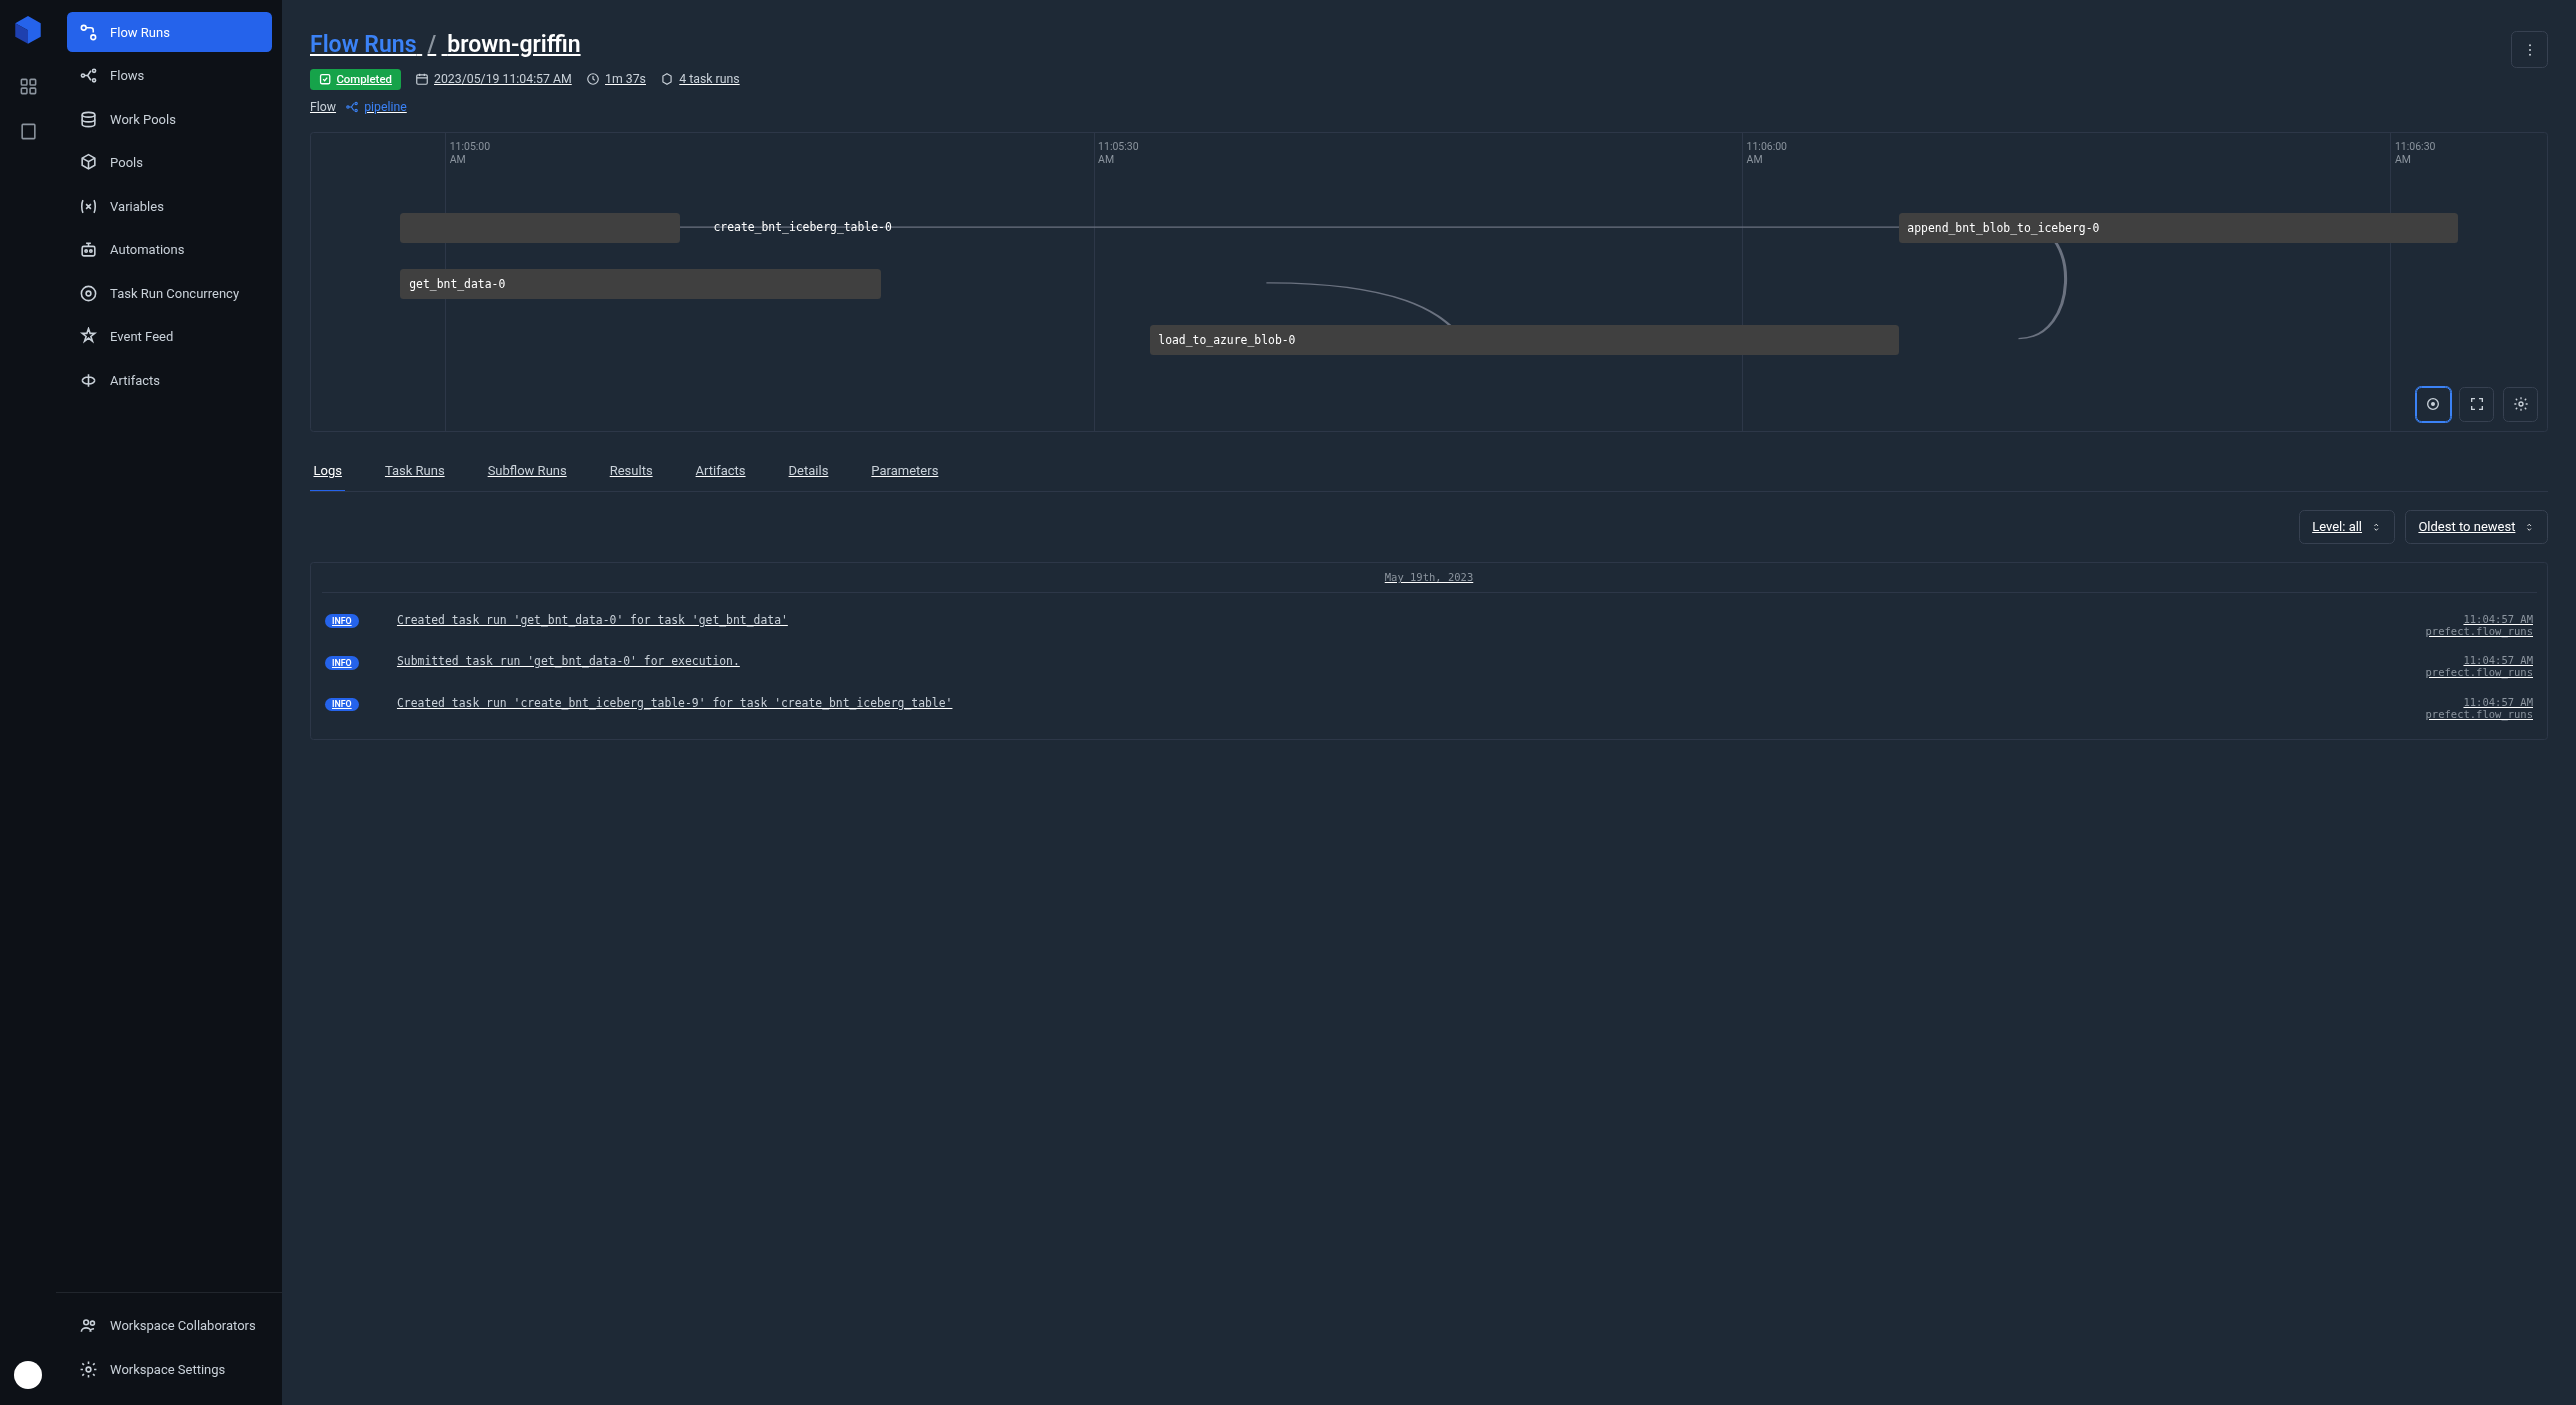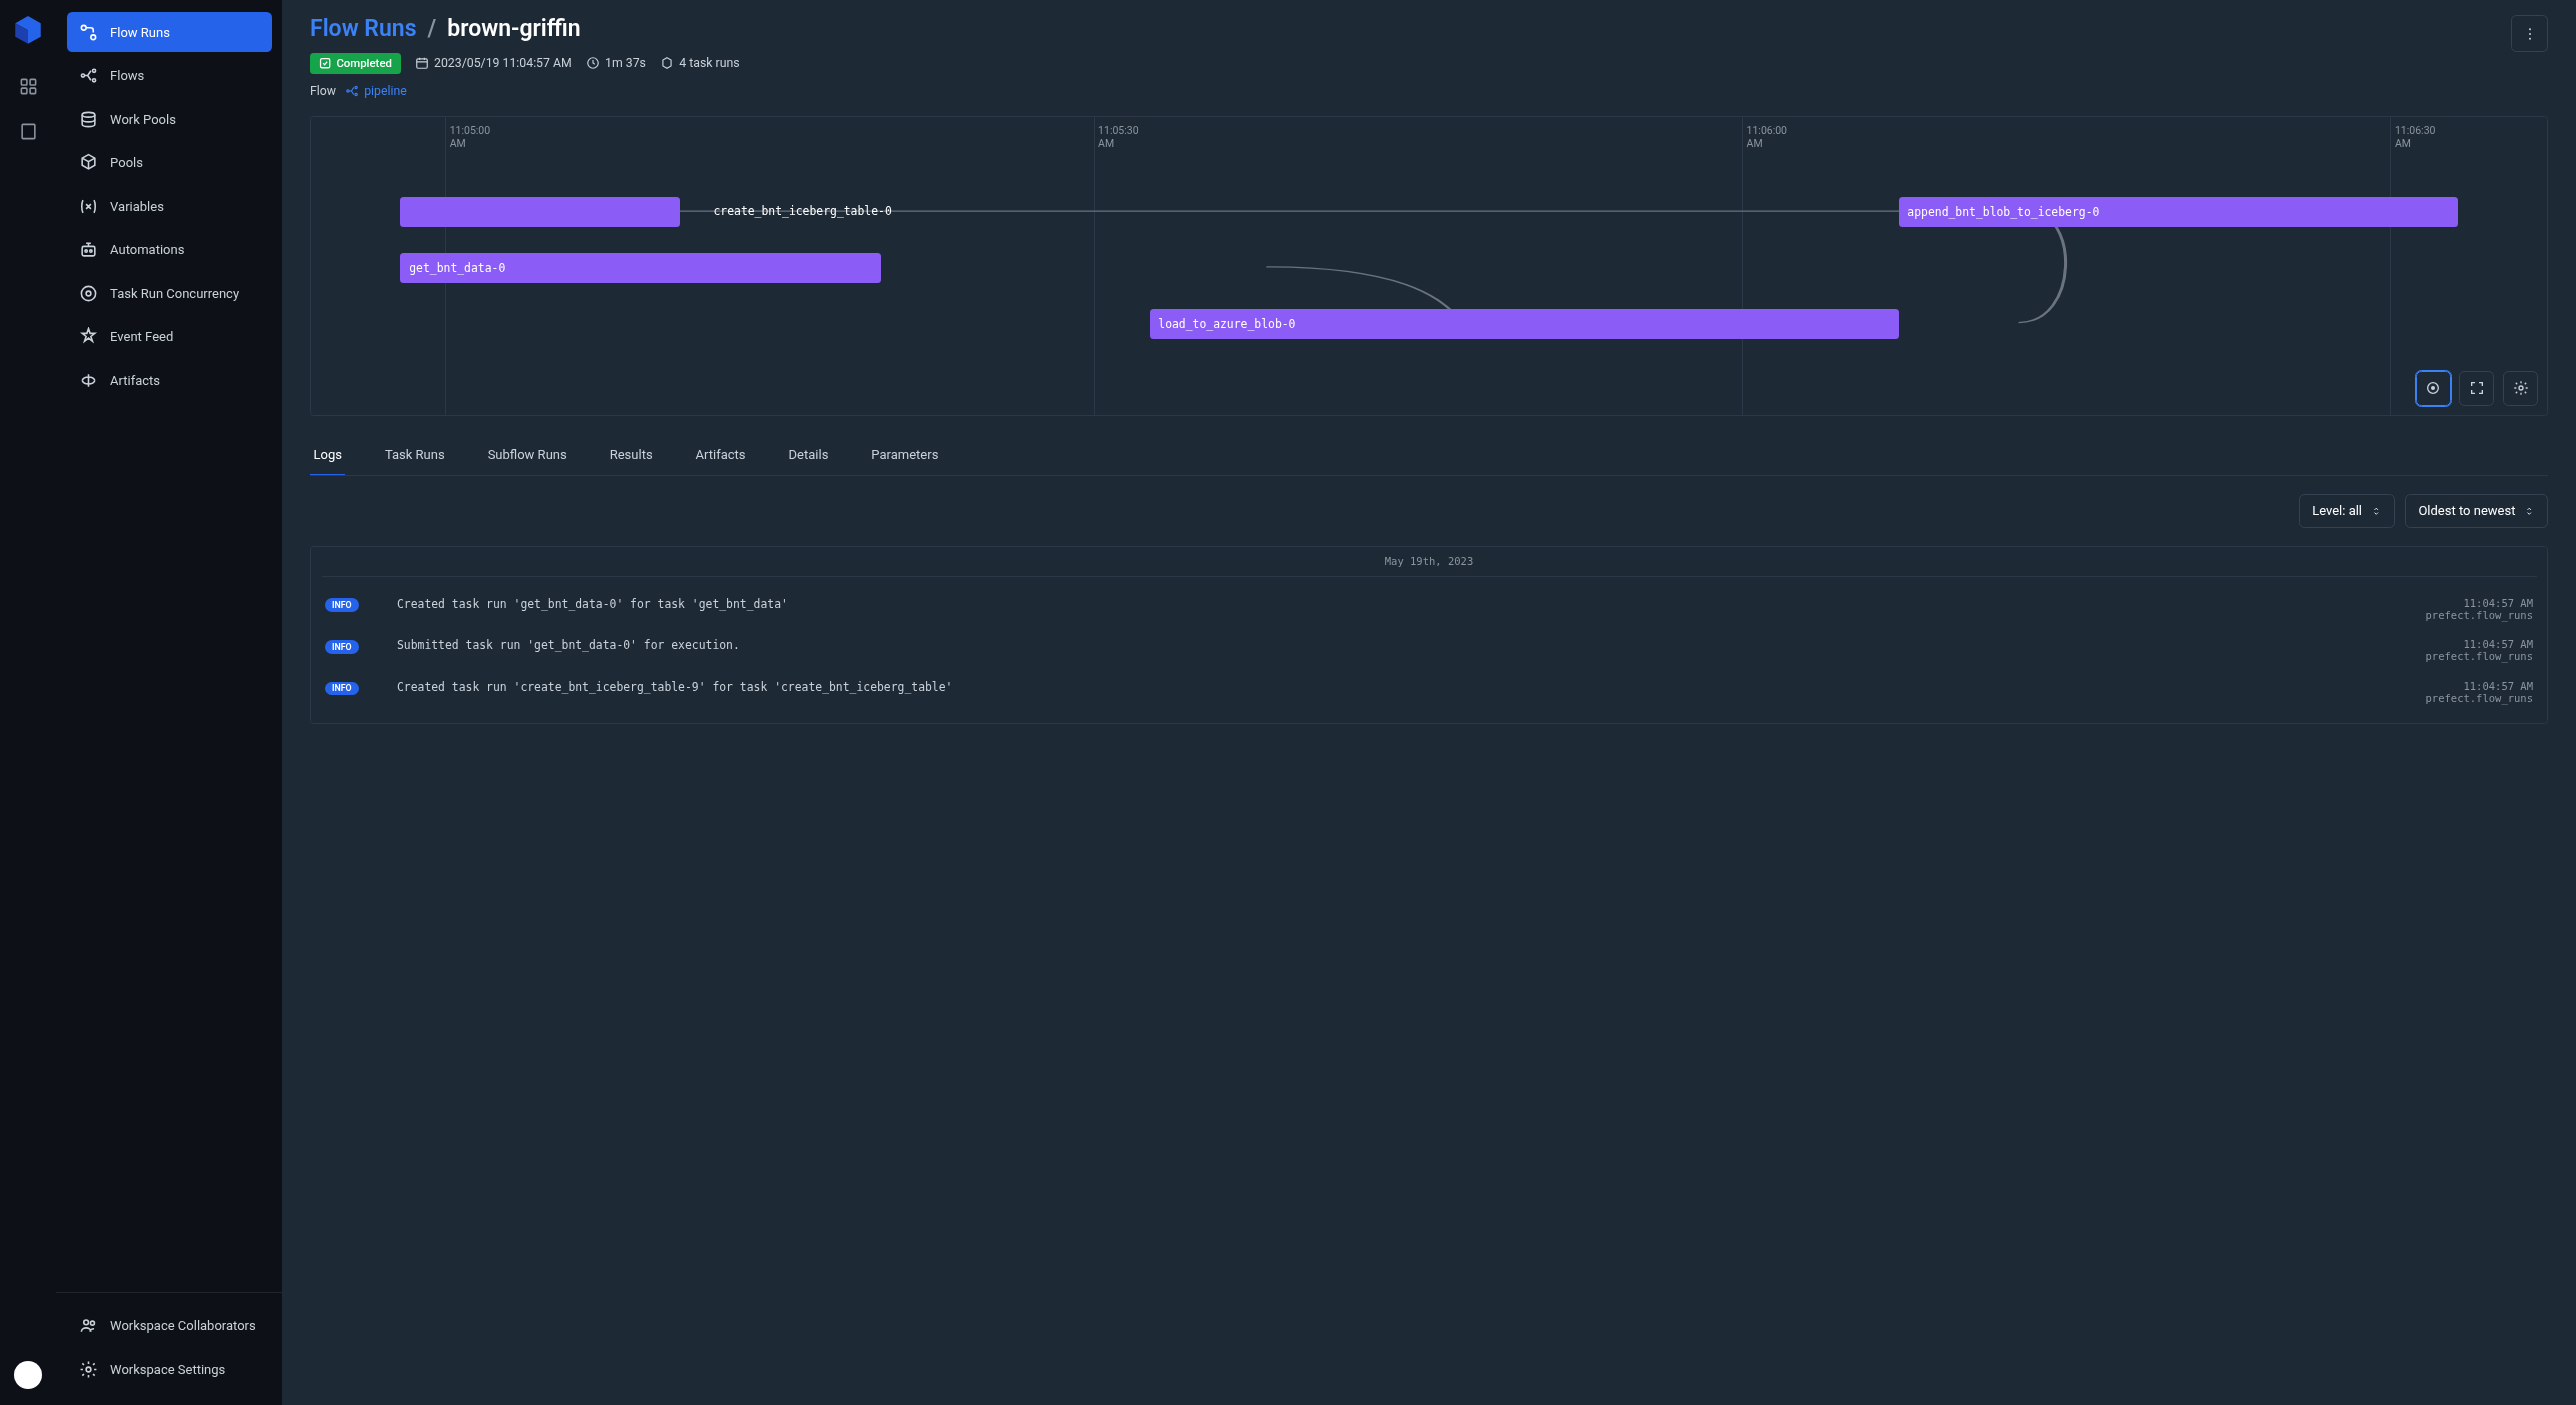--- a/index.html
+++ b/index.html
@@ -18,40 +18,40 @@
 .sidebar-header { padding: 19px 12.3px 16px 12.3px; border-bottom: 0.9px solid #21262d; }
 .sidebar-user { font-size: 16px; color: #c9d1d9; }
 .sidebar-workspace { font-size: 15px; font-weight: 600; color: #fff; margin-top: 1.8px; }
 .sidebar-nav { padding: 12.3px 10.5px; flex: 1; overflow-y: auto; }
 .nav-item { display: flex; align-items: center; gap: 12.3px; padding: 10.5px 12.3px; border-radius: 5.3px; color: #c9d1d9; font-size: 13px; cursor: pointer; margin-bottom: 3.5px; }
 .nav-item.active { background: #2563eb; color: #fff; }
 .nav-icon { width: 19px; height: 19px; flex-shrink: 0; }
 .sidebar-footer { border-top: 0.9px solid #21262d; padding: 12.3px 10.5px; }
 
 
-.main { flex: 1; background: #1e2936; padding: 15px 28px; overflow-y: auto; }
+.main { flex: 1; background: #1e2936; padding: 31px 28px; overflow-y: auto; text-decoration: underline; }
 .page-header { display: flex; justify-content: space-between; align-items: flex-start; }
 .breadcrumb { font-size: 23px; font-weight: 600; }
 .breadcrumb .link { color: #3b82f6; }
 .breadcrumb .sep { color: #8b949e; margin: 0 5.3px; }
 .breadcrumb .current { color: #fff; }
 .kebab { width: 37px; height: 37px; border: 0.9px solid #374151; border-radius: 5.3px; display: flex; align-items: center; justify-content: center; color: #c9d1d9; cursor: pointer; }
 .meta-row { display: flex; align-items: center; gap: 14px; margin-top: 10.5px; font-size: 12.3px; color: #c9d1d9; }
 .badge-completed { background: #16a34a; color: #fff; padding: 3.5px 8.8px; border-radius: 3.5px; font-size: 11.4px; font-weight: 500; display: inline-flex; align-items: center; gap: 5.3px; justify-content: center; }
 .meta-item { display: inline-flex; align-items: center; gap: 5.3px; }
 .flow-label-row { display: flex; align-items: center; gap: 8.8px; margin-top: 10.5px; font-size: 12.3px; }
 .flow-label { color: #c9d1d9; }
 .flow-link { color: #3b82f6; display: inline-flex; align-items: center; gap: 5.3px; }
 
 
 .gantt { margin-top: 17.5px; border: 0.9px solid #2d3748; border-radius: 3.5px; height: 300px; position: relative; background: #1e2936; overflow: hidden; }
 .gantt-grid { position: absolute; inset: 0; }
 .gantt-col { position: absolute; top: 0; bottom: 0; border-left: 0.9px solid #2d3748; }
 .gantt-time { position: absolute; top: 7px; font-size: 10.5px; color: #8b949e; transform: translateX(3.5px); }
-.gantt-bar { position: absolute; height: 30px; background: #8b5cf6; border-radius: 3.5px; display: flex; align-items: center; padding: 0 8.8px; font-family: ui-monospace, Menlo, monospace; font-size: 11.4px; color: #fff; white-space: nowrap; }
+.gantt-bar { position: absolute; height: 30px; background: #404040; border-radius: 3.5px; display: flex; align-items: center; padding: 0 8.8px; font-family: ui-monospace, Menlo, monospace; font-size: 11.4px; color: #fff; white-space: nowrap; }
 .gantt-label-out { position: absolute; font-family: ui-monospace, Menlo, monospace; font-size: 11.4px; color: #fff; white-space: nowrap; }
 .gantt-edge { position: absolute; pointer-events: none; }
 .gantt-controls { position: absolute; bottom: 8.8px; right: 8.8px; display: flex; gap: 8.8px; }
 .gantt-btn { width: 35px; height: 35px; border: 0.9px solid #374151; border-radius: 5.3px; display: flex; align-items: center; justify-content: center; color: #c9d1d9; cursor: pointer; background: #1e2936; }
 .gantt-btn.focus { outline: 1.8px solid #3b82f6; border-color: #3b82f6; }
 
 
 .tabs { display: flex; gap: 36px; border-bottom: 0.9px solid #2d3748; margin-top: 19px; }
 .tab { padding: 12.3px 3.5px; font-size: 13px; color: #c9d1d9; cursor: pointer; border-bottom: 1.8px solid transparent; }
 .tab.active { color: #fff; border-bottom-color: #2563eb; }

